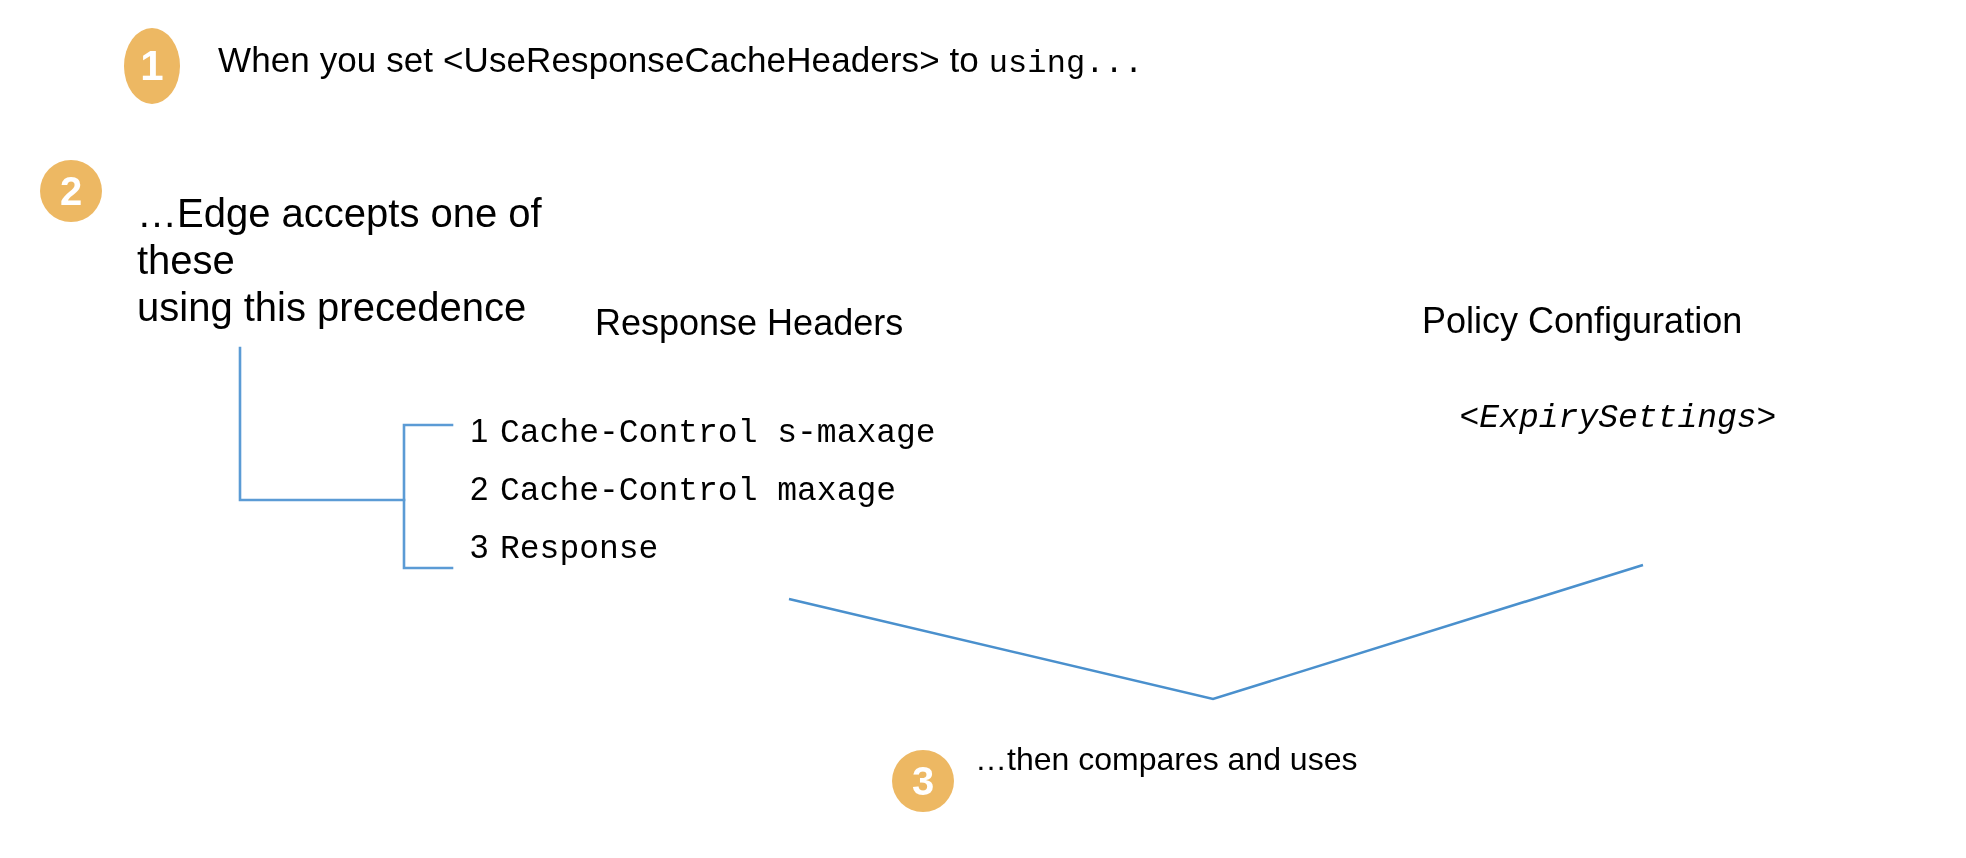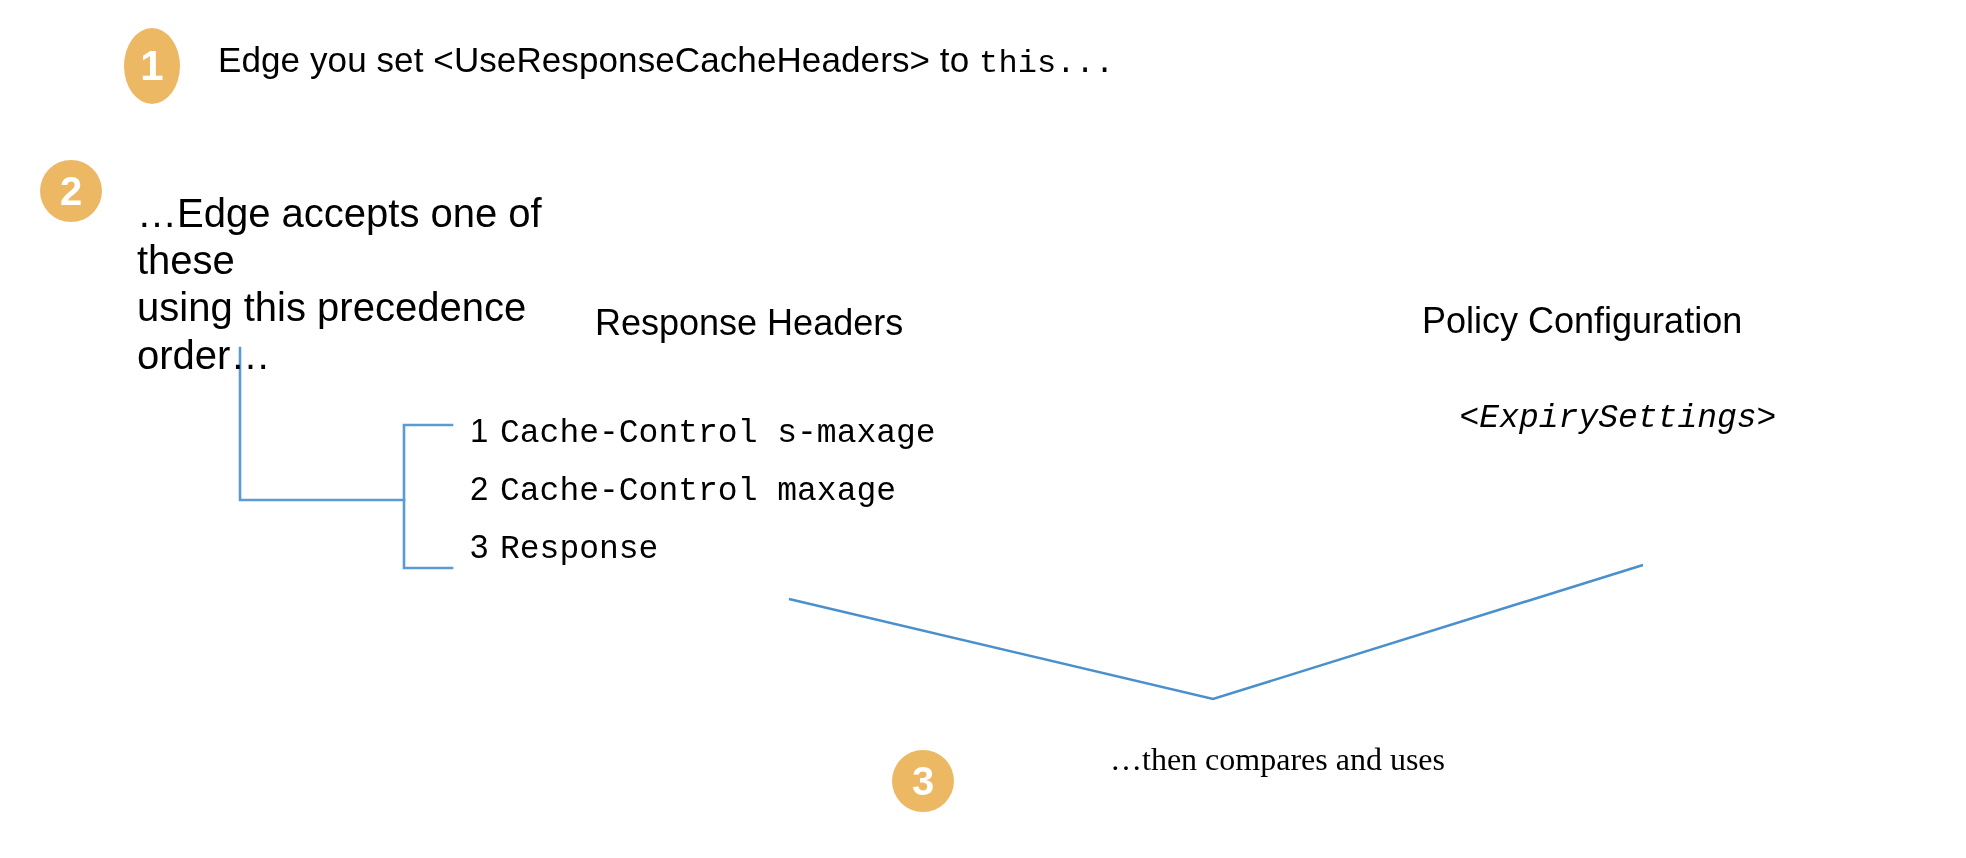--- a/index.html
+++ b/index.html
@@ -154,51 +154,49 @@
     margin-top: 10px;
   }
 
   
   #step3-text {
     position: absolute;
     left: 975px;
     top: 740px;
     font-size: 32px;
     line-height: 1.2;
-    text-align: right;
+    text-align: left;
     width: 470px;
-    font-family: Liberation Serif, serif;
   }
 </style>
 </head>
 <body>
 
 <div id="canvas">
 
   <svg id="connectors" viewBox="0 0 1966 858" xmlns="http://www.w3.org/2000/svg">
 
     <polyline points="240,348 240,500 404,500" fill="none" stroke="#5b9bd5" stroke-width="2.6" stroke-linecap="square" stroke-linejoin="miter"></polyline>
 
     <polyline points="452,425 404,425 404,568 452,568" fill="none" stroke="#5b9bd5" stroke-width="2.6" stroke-linecap="square" stroke-linejoin="miter"></polyline>
 
     <polyline points="789,599 1213,699 1643,565" fill="none" stroke="#4a90cd" stroke-width="2.6" stroke-linecap="butt" stroke-linejoin="miter"></polyline>
   </svg>
 
   <div class="badge" id="badge-1">1</div>
 
   <div id="step1-text">
-    <span class="sans">Edge you set </span><span class="sans">&lt;UseResponseCacheHeaders&gt;</span><span class="sans"> to </span><span class="mono">this...</span>
+    <span class="sans">When you set </span><span class="sans">&lt;UseResponseCacheHeaders&gt;</span><span class="sans"> to </span><span class="mono">using...</span>
   </div>
 
   <div class="badge" id="badge-2">2</div>
 
   <div id="step2-text">
     <div>…Edge accepts one of these</div>
     <div>using this precedence</div>
-    <div>order…</div>
   </div>
 
   <div class="col-heading" id="heading-response">Response Headers</div>
 
   <div id="precedence-list">
     <div class="list-row">
       <span class="list-num">1</span>
       <span class="list-val">Cache-Control s-maxage</span>
     </div>
     <div class="list-row">

